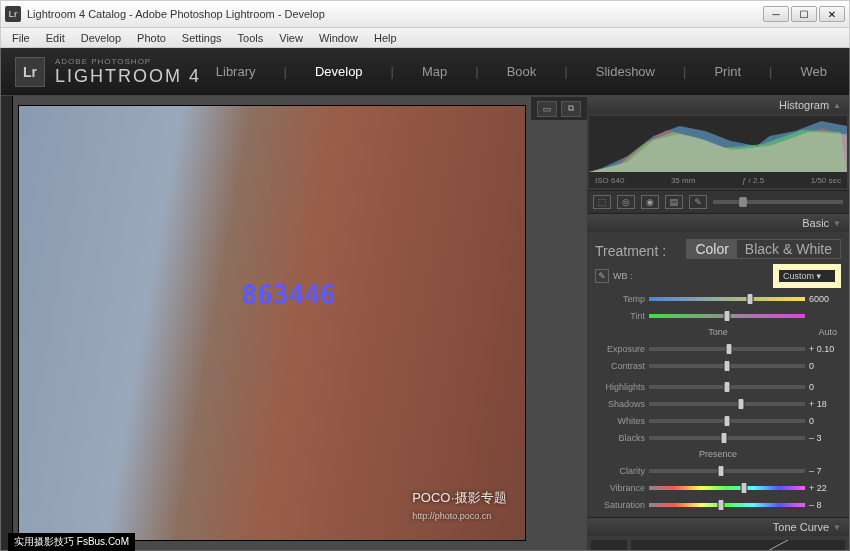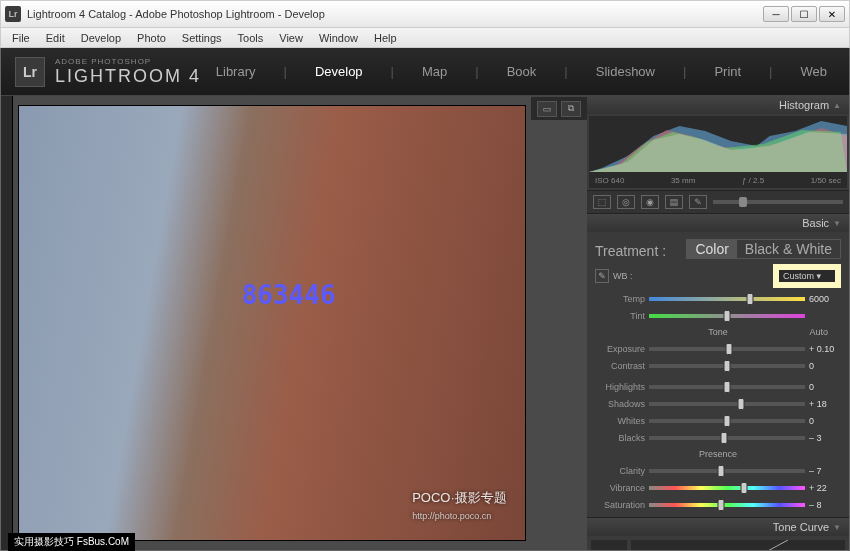--- a/index.html
+++ b/index.html
@@ -45,21 +45,21 @@
 .row{display:flex;align-items:center;height:17px;gap:4px}
 .row-label{width:50px;text-align:right;font-size:9px;color:#999}
 .row-slider{flex:1;height:4px;background:#555;position:relative;cursor:pointer}
 .row-slider.color-temp{background:linear-gradient(90deg,#48d,#fd4)}
 .row-slider.color-tint{background:linear-gradient(90deg,#4d4,#d4d)}
 .row-slider.color-vib{background:linear-gradient(90deg,#888,#f55,#ff5,#5f5,#5ff,#55f,#f5f)}
 .row-slider.color-sat{background:linear-gradient(90deg,#888,#f55,#ff5,#5f5,#5ff,#55f,#f5f)}
 .slider-thumb{position:absolute;top:-4px;width:7px;height:12px;background:#ccc;border:1px solid #333;border-radius:2px;transform:translateX(-50%)}
 .row-value{width:32px;text-align:left;font-size:9px;color:#ddd}
 .sub-header{text-align:center;font-size:9px;color:#aaa;padding:3px 0;position:relative}
-.sub-header .auto{position:absolute;right:13px;cursor:pointer}
+.sub-header .auto{position:absolute;right:4px;cursor:pointer}
 .treatment-row{display:flex;align-items:flex-end;padding:3px 0;font-size:14px}
 .treatment-row .seg{display:flex;margin-left:auto;border:1px solid #555}
 .seg-btn{padding:1px 8px;cursor:pointer}
 .seg-btn.active{background:#555;color:#ddd}
 .wb-row{display:flex;align-items:center;padding:2px 0;font-size:9px}
 .wb-select{margin-left:auto;background:#2a2a2a;border:6px solid #fef9c3;color:#ccc;font-size:9px;padding:1px 14px 1px 4px;cursor:pointer}
 .dropper{width:14px;height:14px;border:1px solid #666;margin-right:4px;cursor:pointer;display:flex;align-items:center;justify-content:center}
 .tone-curve-body{height:62px;display:flex;gap:4px;padding:4px}
 .tc-mini-histo{width:36px;background:#2a2a2a}
 .tc-curve{flex:1;background:#2a2a2a;position:relative}

